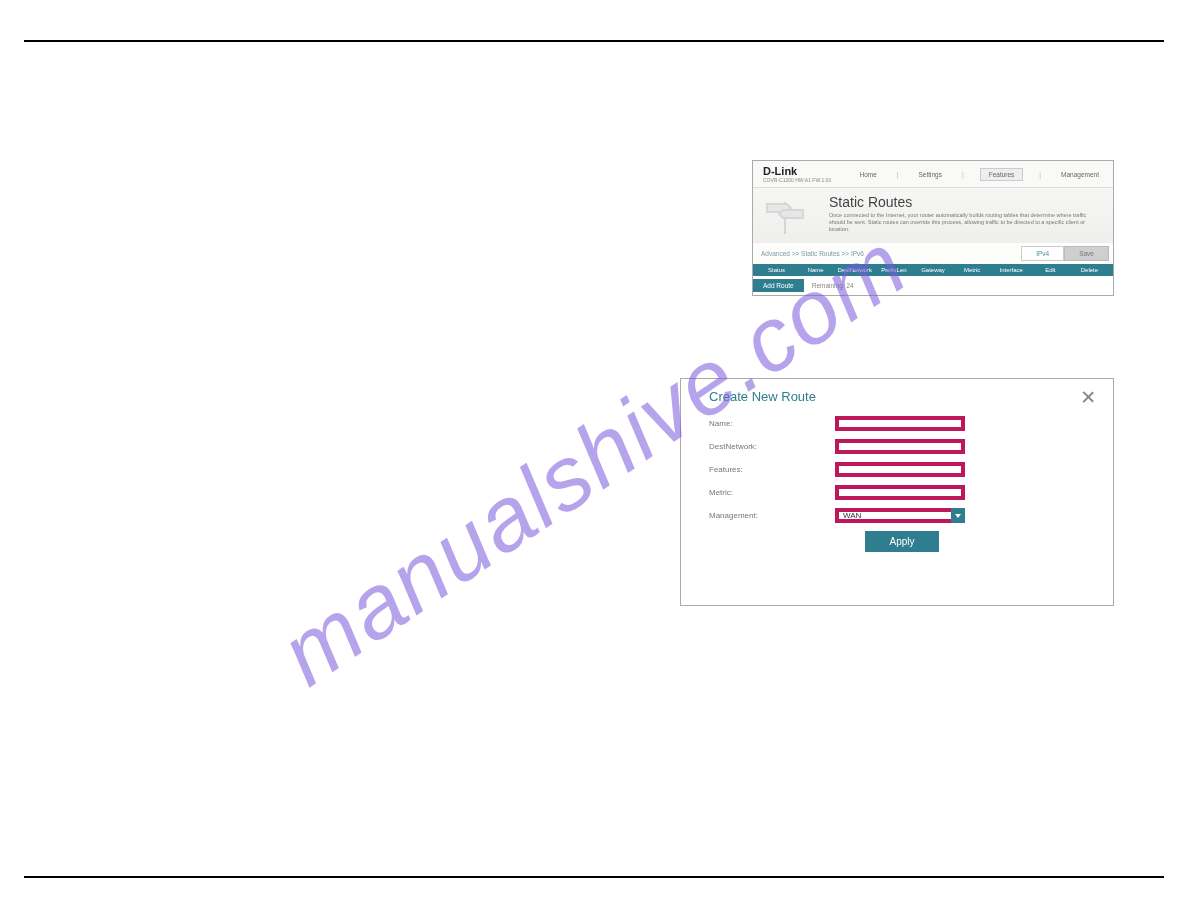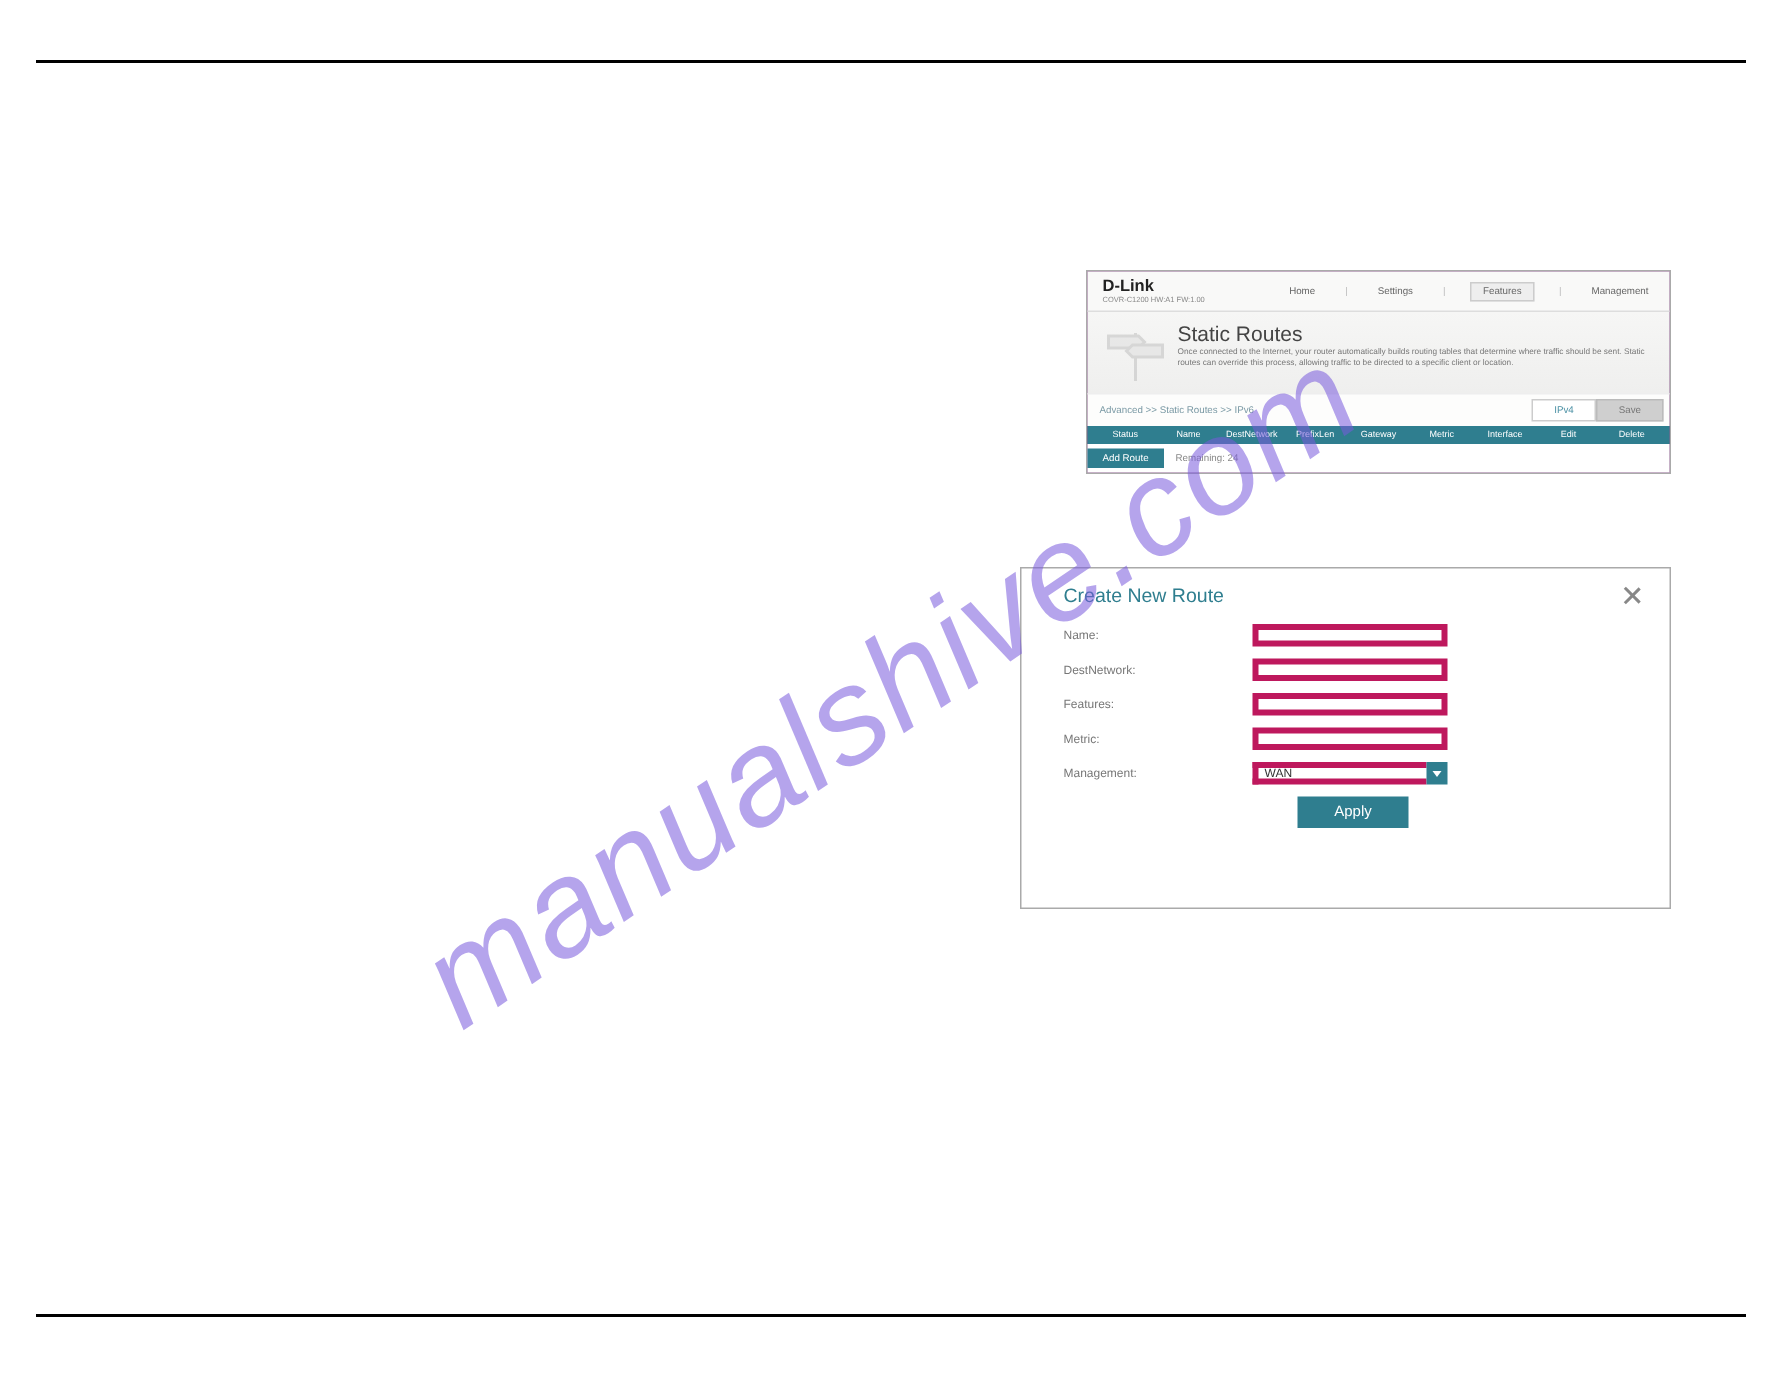--- a/index.html
+++ b/index.html
@@ -38,25 +38,25 @@
     font-weight: 500;
     color: rgba(120, 90, 220, 0.55);
     letter-spacing: 2px;
     pointer-events: none;
     white-space: nowrap;
     z-index: 5;
   }
   
   .ui-top {
     position: absolute;
-    top: 140px;
+    top: 120px;
     right: 50px;
-    width: 390px;
+    width: 362px;
     border: 1px solid #aaa;
-    background: #701a75;
+    background: #f0abfc;
     font-size: 6.5px;
     color: #555;
     z-index: 2;
   }
   .ui-top .hdr {
     display: flex;
     align-items: center;
     justify-content: space-between;
     padding: 4px 10px 4px 10px;
     border-bottom: 1px solid #ddd;
@@ -65,21 +65,21 @@
   .brand { font-weight: bold; font-size: 11px; color: #222; font-family: Arial; }
   .brand-sub { font-size: 5px; color: #888; }
   .nav { display: flex; gap: 12px; font-size: 6.5px; color: #666; align-items: center; }
   .nav span { padding: 2px 4px; }
   .nav .sep { color: #bbb; }
   .nav .active { background: #eee; border: 1px solid #ccc; padding: 2px 8px; }
   .title-row {
     display: flex;
     padding: 6px 10px 8px 8px;
     background: linear-gradient(#f6f6f5,#efefee);
-    gap: 4px;
+    gap: 20px;
   }
   .icon-sign {
     width: 48px; height: 40px;
     position: relative;
     opacity: 0.5;
   }
   .icon-sign::before, .icon-sign::after {
     content:""; position:absolute; background:#bbb;
   }
   .title-block h2 { font-size: 14px; color: #444; font-weight: 400; margin-bottom: 2px;}

